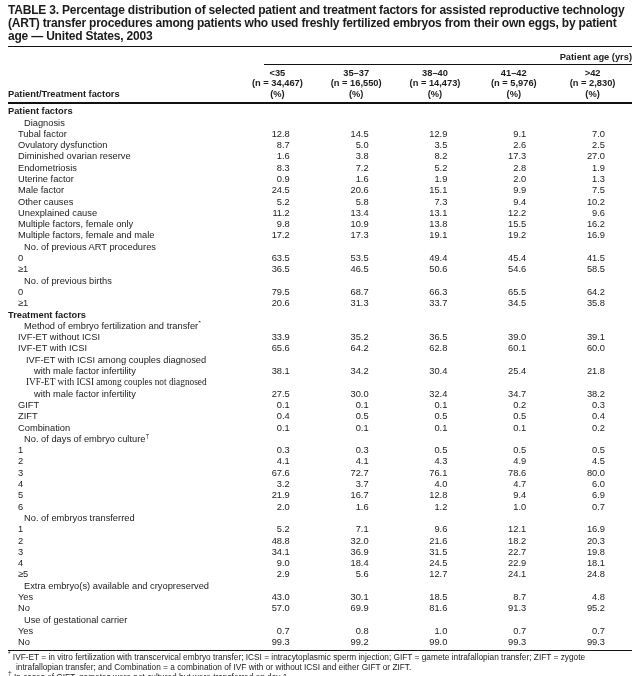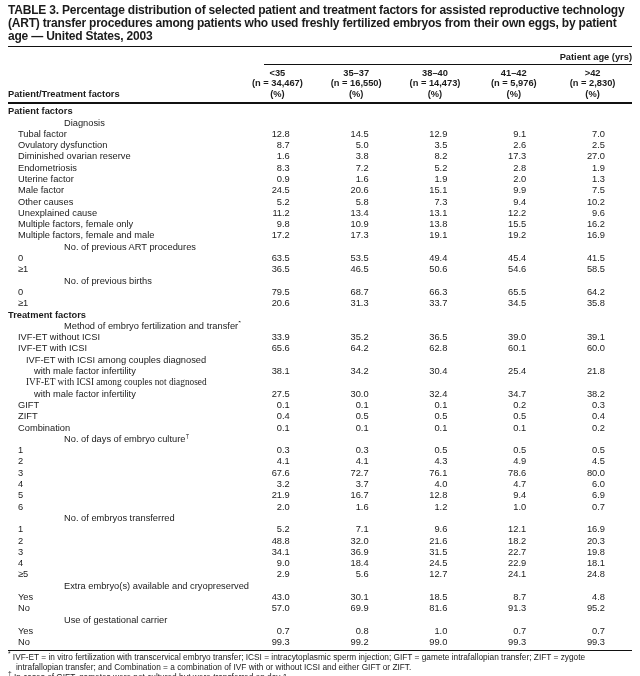--- a/index.html
+++ b/index.html
@@ -50,21 +50,21 @@
 
   
   .tbody { font-size: 9.3px; padding-top: 2px; }
   .trow {
     display: grid;
     grid-template-columns: 230px repeat(5, 1fr);
     line-height: 11.3px;
   }
   .lbl { white-space: nowrap; overflow: hidden; }
   .lbl.section { font-weight: bold; }
-  .lbl.group  { padding-left: 16px; margin-left: 40px; }
+  .lbl.group  { padding-left: 16px; }
   .lbl.item   { padding-left: 10px; }
   .lbl.sub    { padding-left: 18px; }
   .lbl.subcont{ padding-left: 26px; }
   .val { text-align: right; padding-right: 27px; }
 
   sup { font-size: 7px; line-height: 0; vertical-align: super; }
 
   
   .foot {
     border-top: 1.6px solid #111;

